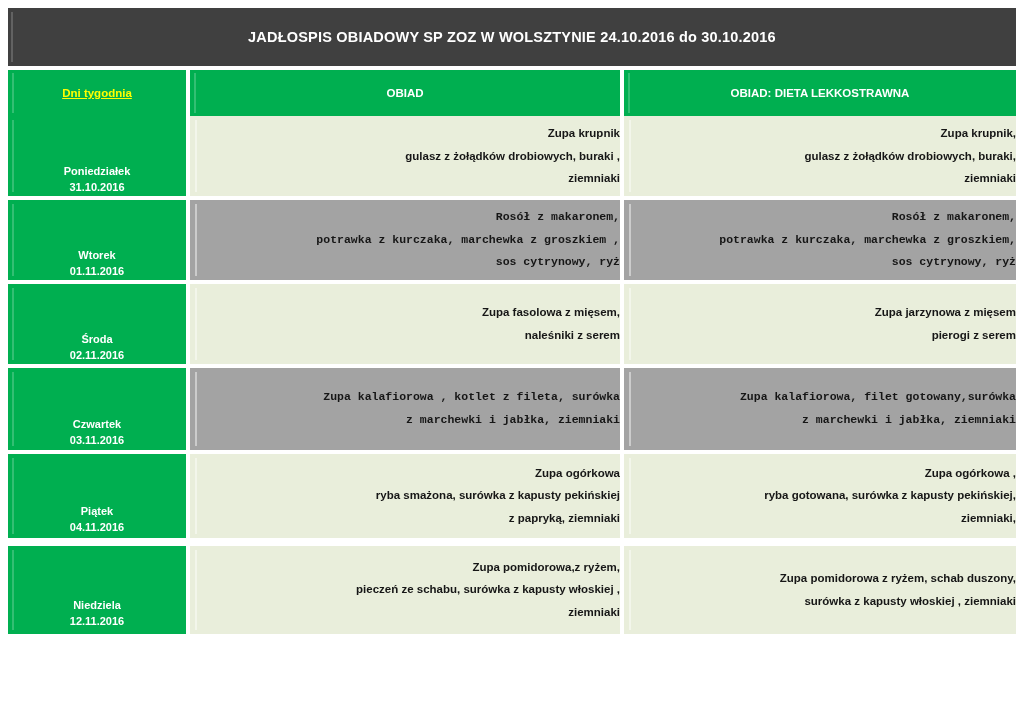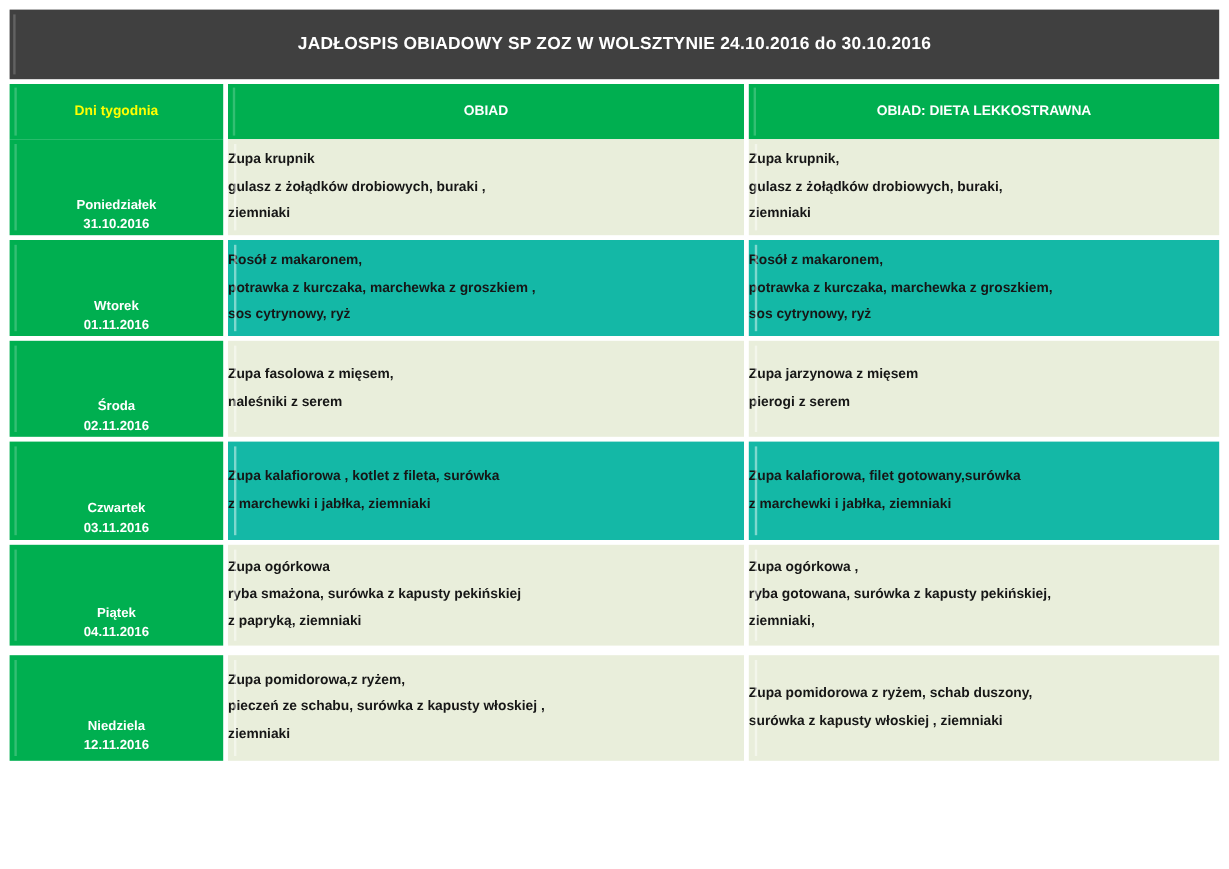--- a/index.html
+++ b/index.html
@@ -72,20 +72,21 @@
     color: #ffffff;
     text-align: center;
     vertical-align: middle;
     font-size: 11.5px;
     font-weight: bold;
     height: 46px;
     position: relative;
   }
   .hdr-day {
     color: #FFFF00;
+    text-decoration: underline;
   }
   .hdr-day::before, .hdr-col::before {
     content: "";
     position: absolute;
     left: 4px; top: 3px; bottom: 3px;
     width: 2px;
     background: rgba(255,255,255,0.20);
   }
 
   
@@ -104,31 +105,31 @@
     position: absolute;
     left: 4px; top: 4px; bottom: 4px;
     width: 2px;
     background: rgba(255,255,255,0.20);
   }
   .day-name { display: block; margin-top: 48px; }
   .day-date { display: block; }
 
   
   .meal-cell {
-    text-align: left;
+    text-align: right;
     vertical-align: middle;
     color: #161616;
     font-size: 11.5px;
     font-weight: bold;
     line-height: 1.95;
     padding: 4px 10px;
     position: relative;
   }
   .meal-cell.tint-a { background: #E9EEDB; }
-  .meal-cell.tint-b { background: #14b8a6; }
+  .meal-cell.tint-b { background: #a3a3a3; font-family: Liberation Mono, monospace; }
   .meal-cell::before {
     content: "";
     position: absolute;
     left: 5px; top: 4px; bottom: 4px;
     width: 2px;
     background: rgba(255,255,255,0.45);
   }
   .meal-line { display: block; }
 
   

